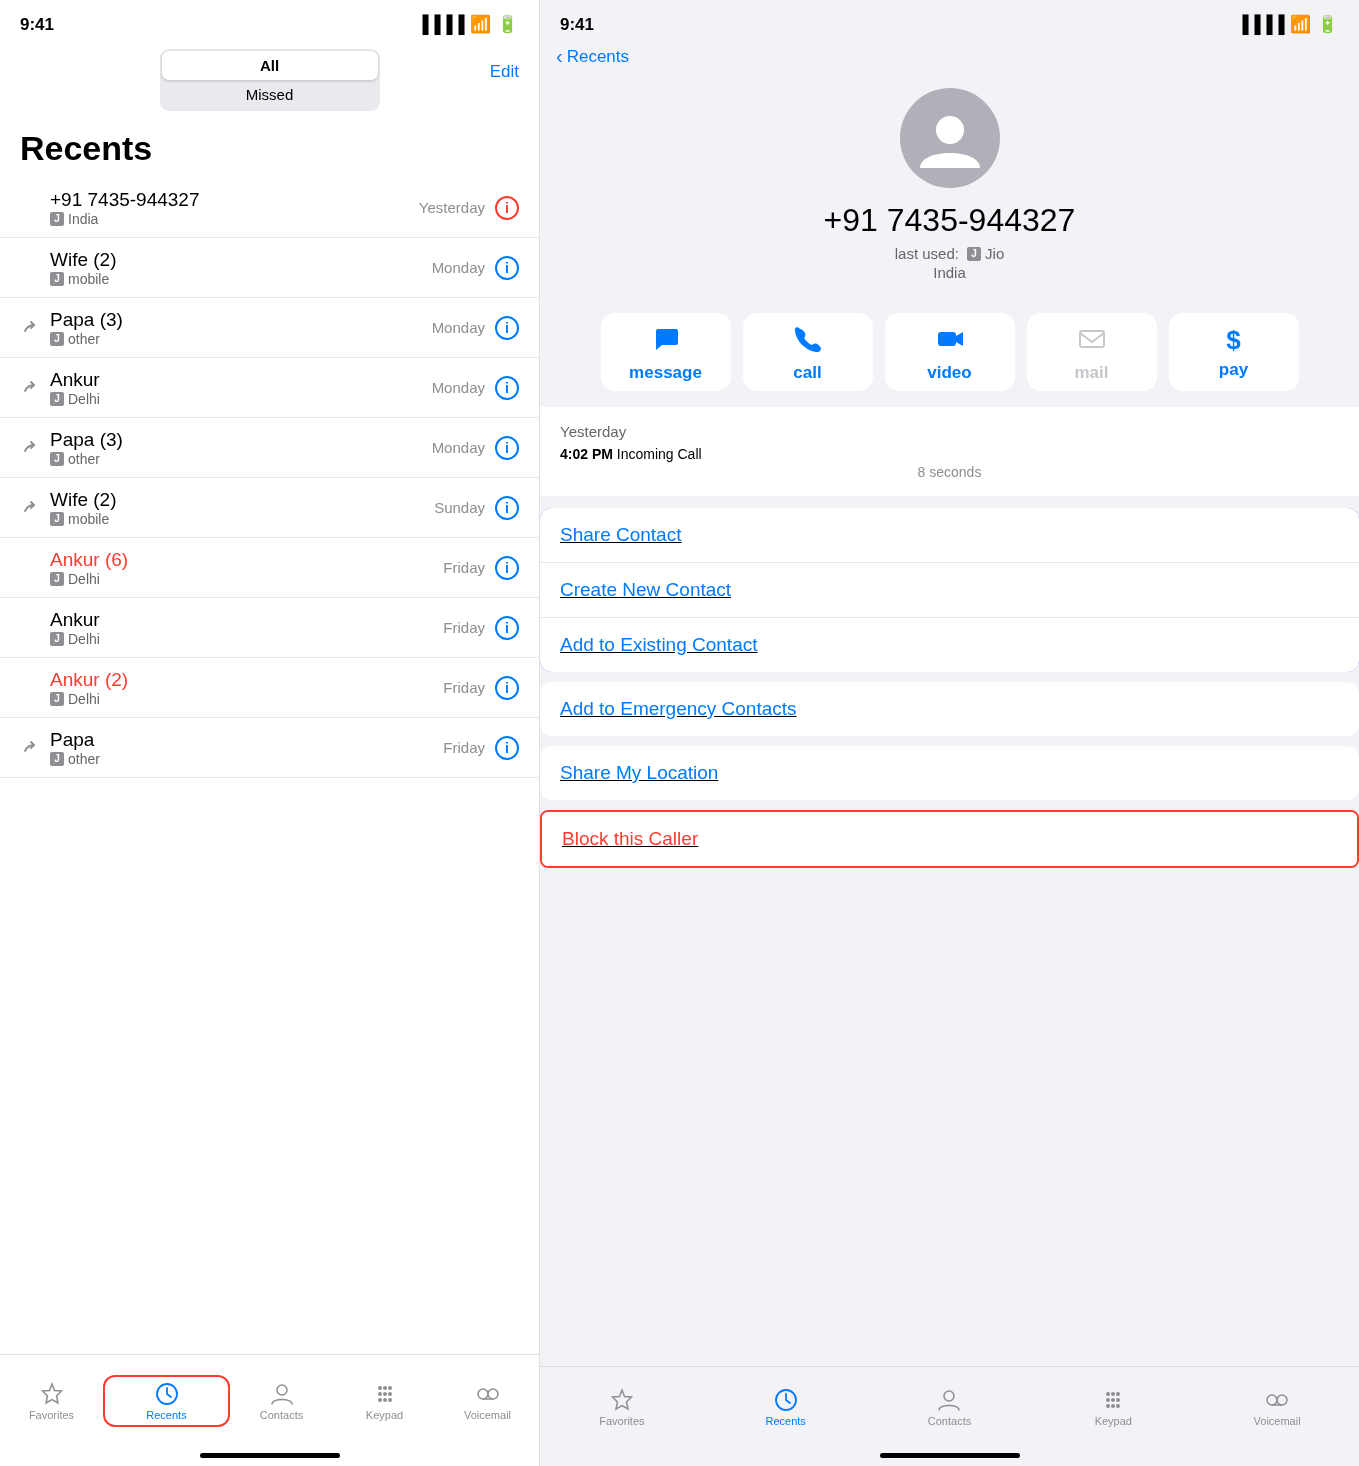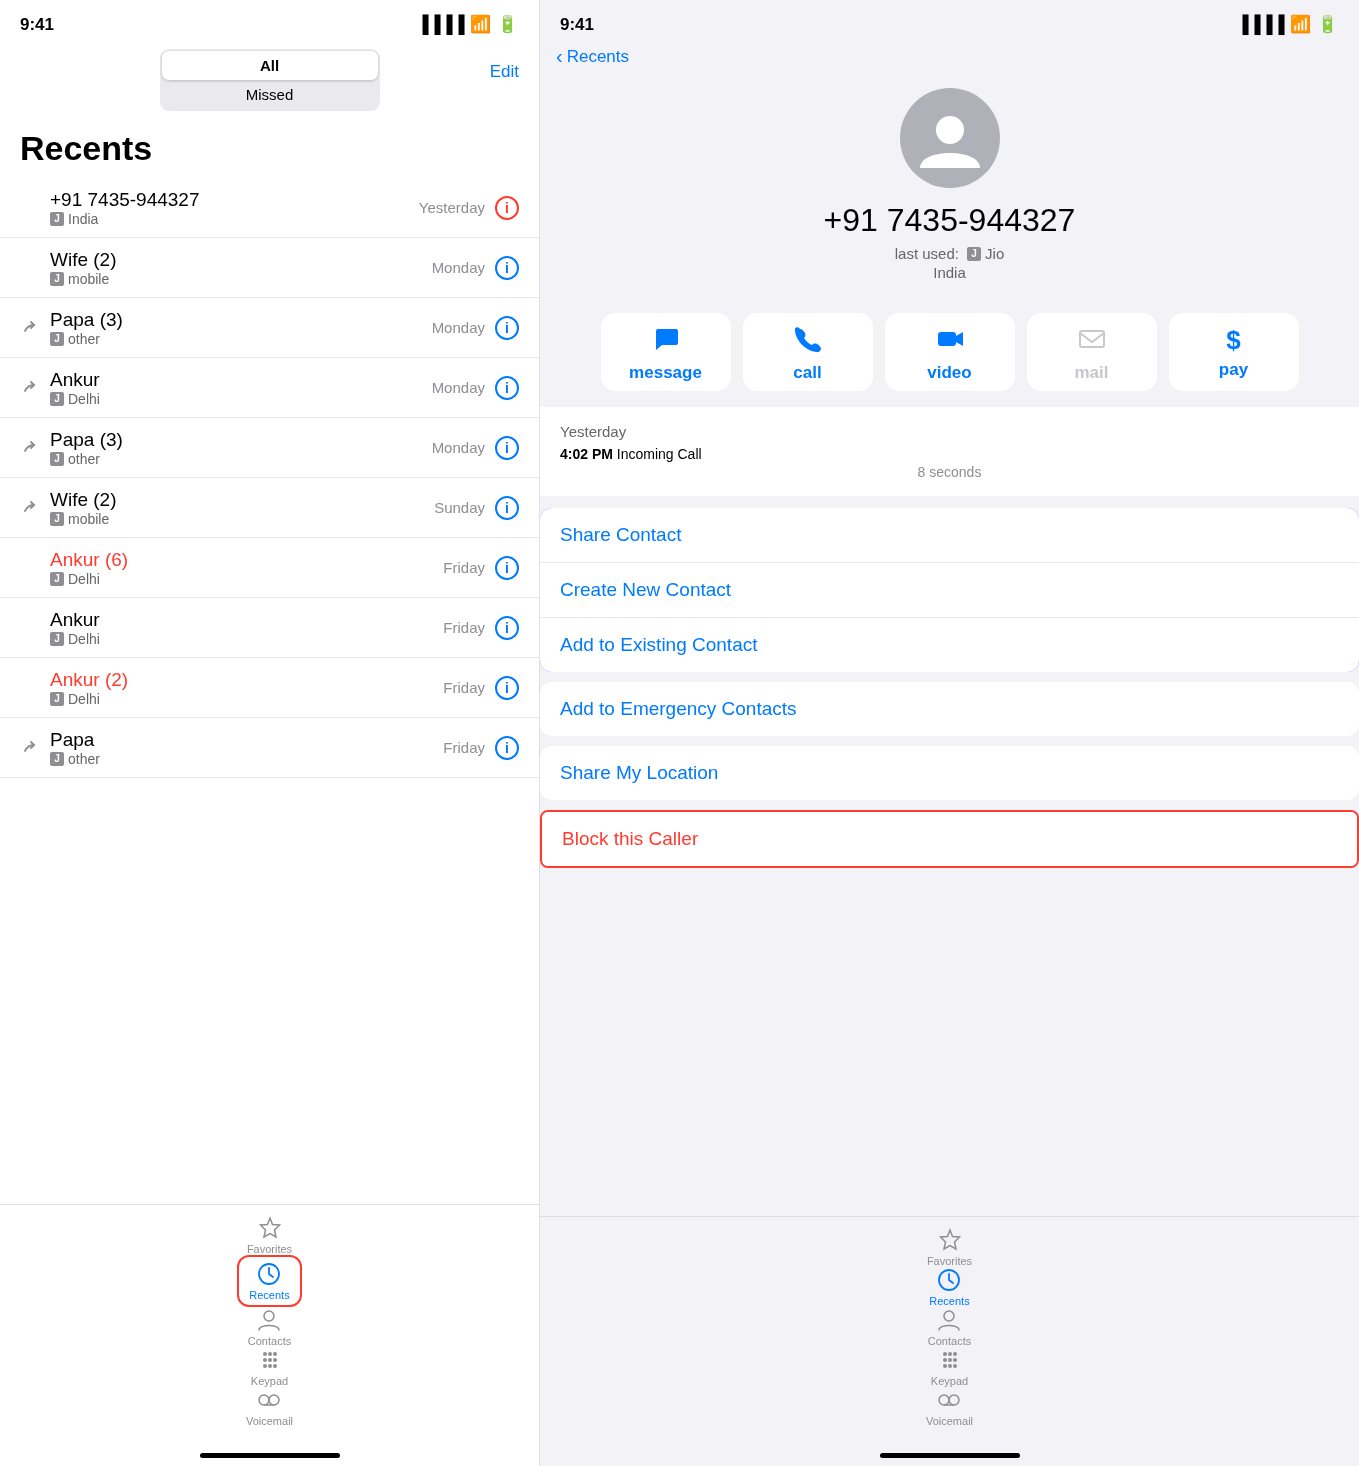--- a/index.html
+++ b/index.html
@@ -179,24 +179,23 @@
     .info-circle.highlighted {
       border-color: #ff3b30;
       color: #ff3b30;
     }
 
     
     .tab-bar {
       display: flex;
       justify-content: space-around;
       align-items: center;
-      padding: 10px 0 20px 0;
+      padding: 20px 0 20px 0;
       border-top: 1px solid #e0e0e0;
       background: rgba(255,255,255,0.95);
-      flex-direction: column;
     }
 
     .tab-item {
       display: flex;
       flex-direction: column;
       align-items: center;
       gap: 2px;
       cursor: pointer;
       flex: 1;
     }
@@ -353,20 +352,21 @@
       text-align: center;
       margin-top: 2px;
     }
 
     
     .menu-section {
       background: #8b5cf6;
       border-radius: 12px;
       margin: 0 0 10px 0;
       overflow: hidden;
+      text-decoration: underline;
     }
 
     .menu-item {
       padding: 16px 20px;
       font-size: 19px;
       color: #007aff;
       cursor: pointer;
       border-bottom: 1px solid #e8e8e8;
       background: #fff;
     }

